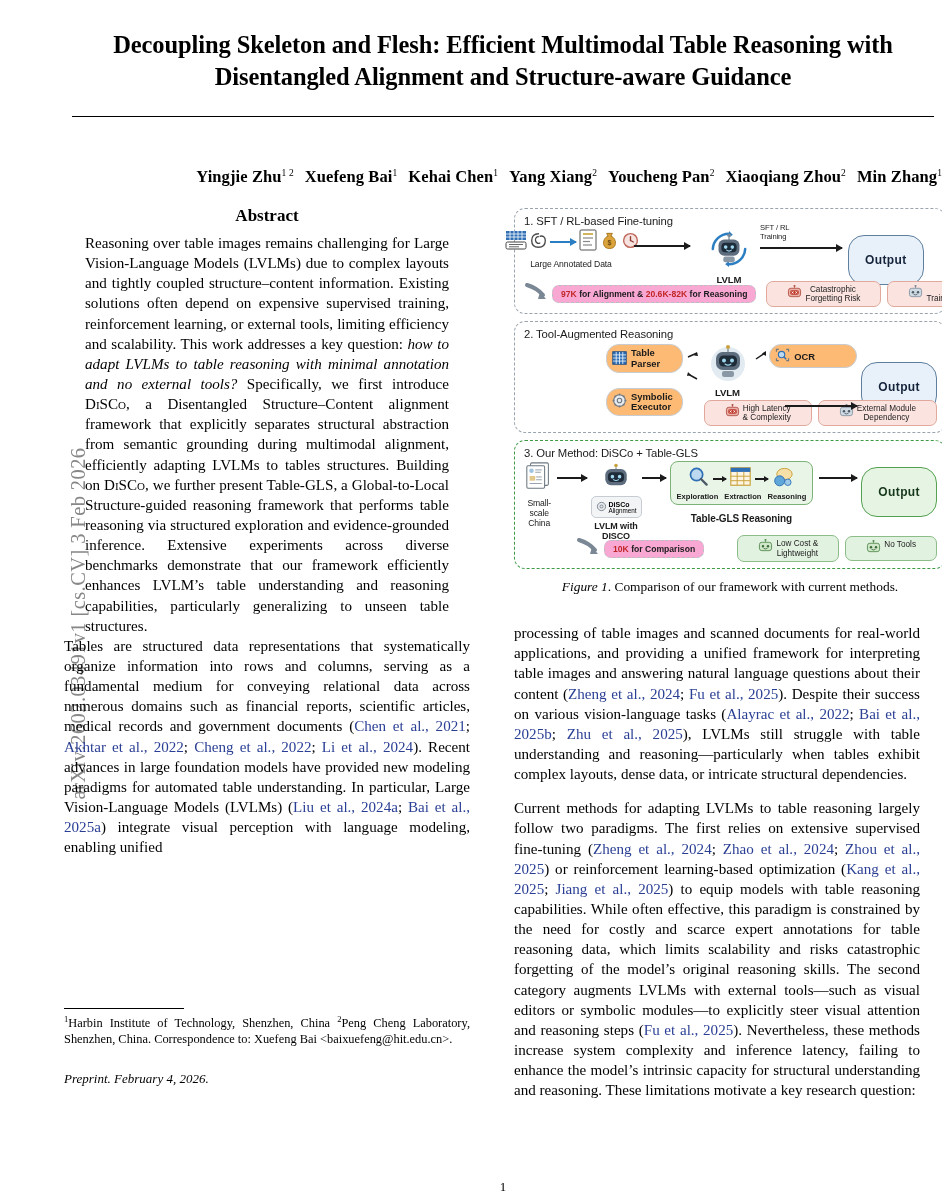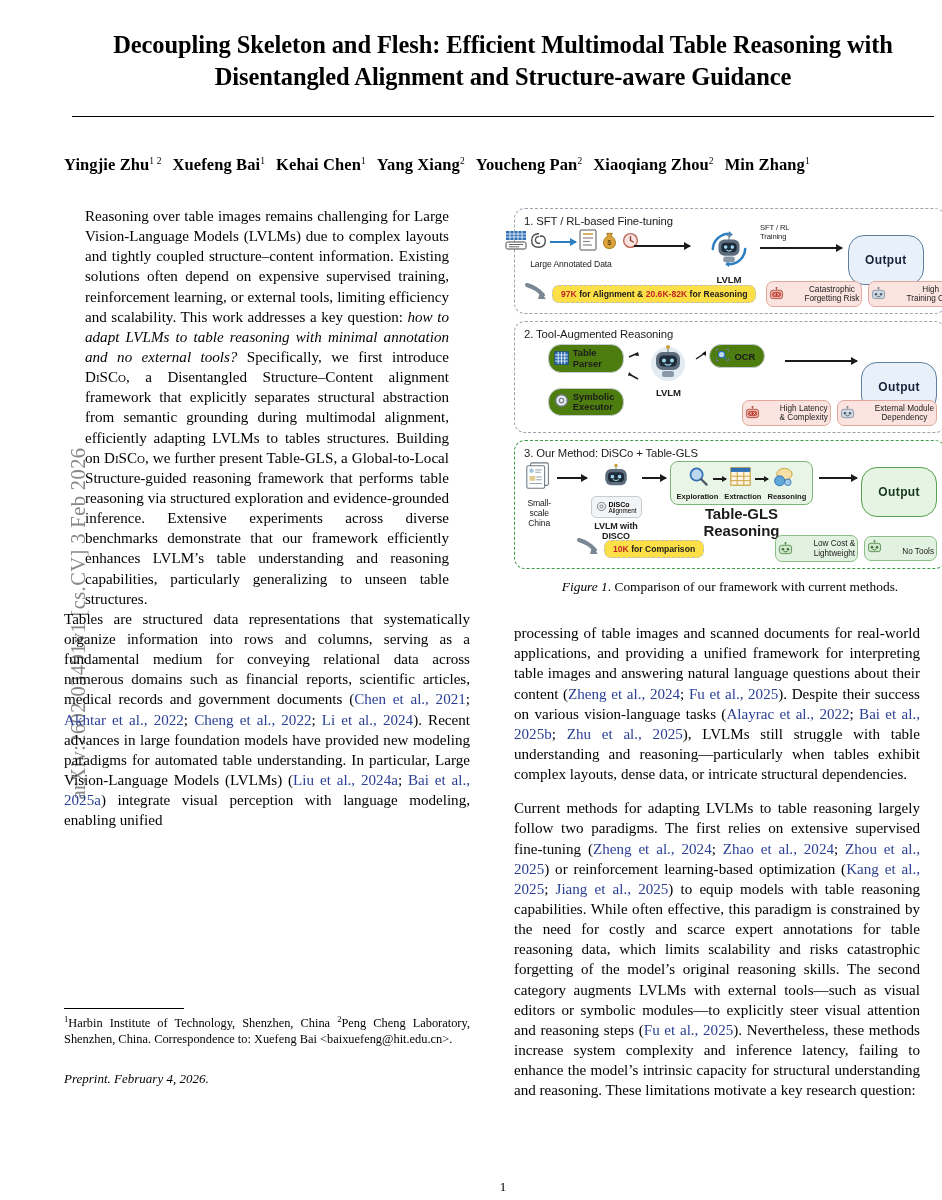--- a/index.html
+++ b/index.html
@@ -45,24 +45,24 @@
     line-height: 1.30;
     letter-spacing: -0.1px;
     font-family: "Liberation Serif", serif;
   }
   .rule {
     border: none;
     border-top: 1.4px solid #000;
     margin: 23px 8px 0 8px;
   }
   .authors {
-    text-align: left;
+    text-align: right;
     font-size: 16.5px;
     font-weight: bold;
-    margin-top: 38px;
+    margin-top: 50px;
     letter-spacing: 0.1px;
     font-family: Liberation Serif, serif;
   }
   .authors .auth { white-space: nowrap; }
   .authors sup { font-size: 9.5px; font-weight: normal; vertical-align: super; }
   .authors .gap { display:inline-block; width: 11px; }
 
   
   .cols {
     position: absolute;
@@ -161,45 +161,45 @@
   }
 
   .prow { display:flex; align-items:center; }
 
   
   .chip {
     font-family: "Liberation Sans", sans-serif;
     font-size: 8.2px;
     line-height: 1.12;
     border-radius: 7px;
-    padding: 3px 2px;
+    padding: 3px 20px;
     display: flex;
-    align-items: flex-end;
-    gap: 20px;
+    align-items: flex-start;
+    gap: 3px;
     white-space: nowrap;
   }
   .chip.warn { background:#fbe4e0; border:1px solid #e0a99c; color:#1b1b1b; }
   .chip.good { background:#e2f2e0; border:1px solid #8cbd88; color:#1b1b1b; }
   .chip .lines { display:flex; flex-direction:column; align-items:center; }
 
   .pill-out {
     font-family: "Liberation Sans", sans-serif;
     font-size: 12px; font-weight: bold;
     letter-spacing: 0.4px;
     background:#e8f1fa; border:1.6px solid #5e7f9e;
     border-radius: 16px;
     padding: 17px 16px;
     color:#15233a;
   }
   .pill-out.green { background:#e6f4e4; border-color:#54a14f; color:#17371a; }
 
   .databox {
     font-family: "Liberation Sans", sans-serif;
     font-size: 8.6px; font-weight: bold;
-    background:#fde047; border:1.2px dashed #b9bec3;
+    background:#f9a8d4; border:1.2px dashed #b9bec3;
     border-radius: 7px;
     padding: 3px 8px;
     color:#1b1b1b;
     white-space: nowrap;
   }
   .databox .hot { color:#c02626; }
 
   .lbl {
     font-family: "Liberation Sans", sans-serif;
     font-size: 8.6px;
@@ -222,21 +222,21 @@
     border-left: 7px solid #1b1b1b;
     border-top: 4px solid transparent;
     border-bottom: 4px solid transparent;
   }
   .arrow.blue { background:#2b7ec1; }
   .arrow.blue::after { border-left-color:#2b7ec1; }
 
   .tool-box {
     font-family:"Liberation Sans", sans-serif;
     font-size: 9.4px; font-weight:bold;
-    background:#4d7c0f; border:1.3px solid #c6ccd2;
+    background:#fdba74; border:1.3px solid #c6ccd2;
     border-radius: 13px;
     padding: 3px 9px 3px 5px;
     display:flex; align-items:center; gap:4px;
     color:#1b1b1b; white-space:nowrap;
   }
   .tool-box .lines{ display:flex; flex-direction:column; line-height:1.08; }
 
   .stage-box {
     background:#e9f5e6;
     border:1.4px solid #7bb277;
@@ -271,20 +271,21 @@
   <hr class="rule">
 
   <div class="authors">
     <span class="auth"><span>Yingjie Zhu</span><sup>1 2</sup></span><span class="gap"></span><span class="auth"><span>Xuefeng Bai</span><sup>1</sup></span><span class="gap"></span><span class="auth"><span>Kehai Chen</span><sup>1</sup></span><span class="gap"></span><span class="auth"><span>Yang Xiang</span><sup>2</sup></span><span class="gap"></span><span class="auth"><span>Youcheng Pan</span><sup>2</sup></span><span class="gap"></span><span class="auth"><span>Xiaoqiang Zhou</span><sup>2</sup></span><span class="gap"></span><span class="auth"><span>Min Zhang</span><sup>1</sup></span>
   </div>
 
   <div class="cols">
 
     <div class="col">
 
+      <div class="abstract-head">Abstract</div>
       <div class="abstract-body">
         <span>Reasoning over table images remains challenging for Large Vision-Language Models (LVLMs) due to complex layouts and tightly coupled structure–content information. Existing solutions often depend on expensive supervised training, reinforcement learning, or external tools, limiting efficiency and scalability. This work addresses a key question: </span><i>how to adapt LVLMs to table reasoning with minimal annotation and no external tools?</i><span> Specifically, we first introduce D</span><span class="sc">i</span><span>SC</span><span class="sc">o</span><span>, a Disentangled Structure–Content alignment framework that explicitly separates structural abstraction from semantic grounding during multimodal alignment, efficiently adapting LVLMs to tables structures. Building on D</span><span class="sc">i</span><span>SC</span><span class="sc">o</span><span>, we further present Table-GLS, a Global-to-Local Structure-guided reasoning framework that performs table reasoning via structured exploration and evidence-grounded inference. Extensive experiments across diverse benchmarks demonstrate that our framework efficiently enhances LVLM’s table understanding and reasoning capabilities, particularly generalizing to unseen table structures.</span>
       </div>
 
 
       <p class="body"><span>Tables are structured data representations that systematically organize information into rows and columns, serving as a fundamental medium for conveying relational data across numerous domains such as financial reports, scientific articles, medical records and government documents (</span><a class="cite">Chen et al., 2021</a><span>; </span><a class="cite">Akhtar et al., 2022</a><span>; </span><a class="cite">Cheng et al., 2022</a><span>; </span><a class="cite">Li et al., 2024</a><span>). Recent advances in large foundation models have provided new modeling paradigms for automated table understanding. In particular, Large Vision-Language Models (LVLMs) (</span><a class="cite">Liu et al., 2024a</a><span>; </span><a class="cite">Bai et al., 2025a</a><span>) integrate visual perception with language modeling, enabling unified</span></p>
 
       <div class="footnote-wrap">
         <hr class="footnote-rule">
         <p class="footnote"><sup>1</sup><span>Harbin Institute of Technology, Shenzhen, China </span><sup>2</sup><span>Peng Cheng Laboratory, Shenzhen, China. Correspondence to: Xuefeng Bai &lt;baixuefeng@hit.edu.cn&gt;.</span></p>
@@ -513,21 +514,21 @@
 
             <div style="display:flex; flex-direction:column; margin:6px 0 0 2px;">
               <span>
                 <svg width="14" height="12" viewBox="0 0 14 12">
                   <line x1="2" y1="9" x2="11" y2="3" stroke="#1b1b1b" stroke-width="1.5"></line>
                   <polygon points="12,1 12,6 8,3.5" fill="#1b1b1b"></polygon>
                 </svg>
               </span>
             </div>
 
-            <div style="display:flex; gap:4px; margin-left:1px;">
+            <div style="display:flex; flex-direction:column; gap:19px; margin-left:1px;">
               <div class="tool-box" style="margin-top:2px;">
                 <span>
                   <svg width="15" height="14" viewBox="0 0 16 15">
                     <g stroke="#6c7781" stroke-width="1.2" fill="none">
                       <path d="M1.5 4 V1.5 H4"></path>
                         <path d="M12 1.5 H14.5 V4"></path>
                       <path d="M14.5 11 V13.5 H12"></path>
                         <path d="M4 13.5 H1.5 V11"></path>
                     </g>
                     <circle cx="7" cy="7" r="3.4" fill="#bcd9ef" stroke="#2f6fb5" stroke-width="1.2"></circle>
@@ -663,21 +664,21 @@
                       <circle cx="16.5" cy="15.5" r="3.4" fill="#9ec9e8" stroke="#2f6fb5" stroke-width="0.9"></circle>
                     </svg>
                   </span>
                 </div>
                 <div class="stage-names">
                   <span>Exploration</span>
                   <span>Extraction</span>
                   <span>Reasoning</span>
                 </div>
               </div>
-              <div class="lbl b" style="margin-top:0; font-size:15px;">Table-GLS Reasoning</div>
+              <div class="lbl b" style="margin-top:8px; font-size:10px;">Table-GLS Reasoning</div>
             </div>
 
             <span class="arrow" style="width:38px; margin:16px 0 0 6px;"></span>
 
             <div class="pill-out green" style="margin:6px 0 0 4px;">Output</div>
           </div>
 
           <div class="prow" style="margin-top:-6px; align-items:center;">
             <div style="width:52px;"></div>
             <span>

